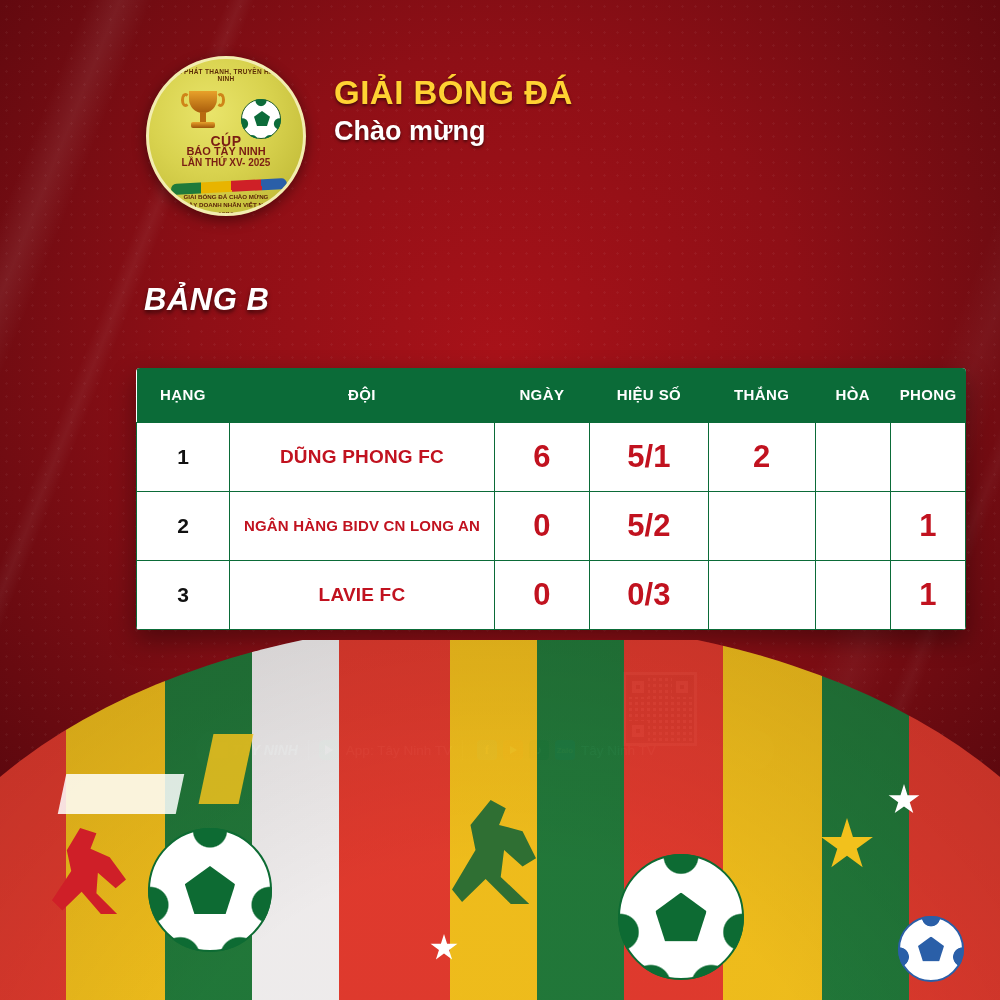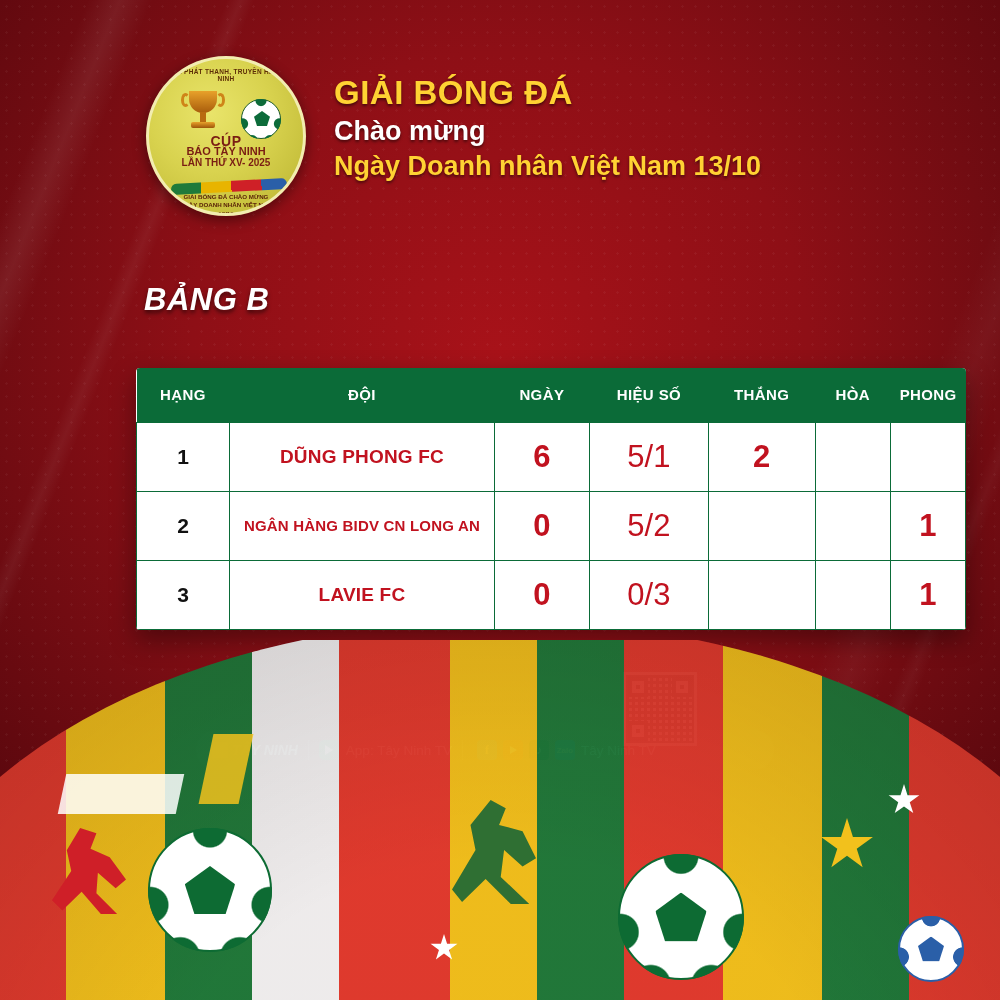--- a/index.html
+++ b/index.html
@@ -162,21 +162,21 @@
   table#standings tbody td {
     background: #ffffff;
     border: 1px solid #0b6b38;
     height: 69px; text-align: center; vertical-align: middle;
   }
   td.c-rank { font-size: 21px; font-weight: bold; color: #111111; }
   td.c-team { text-align: center; }
   .team-name { font-size: 19px; font-weight: bold; color: #c1121f; letter-spacing: .2px; }
   .team-name.small { font-size: 15px; }
   td.c-num { font-size: 31px; font-weight: bold; color: #c1121f; }
-  td.c-diff { font-size: 31px; font-weight: normal; color: #c1121f; }
+  td.c-diff { font-size: 31px; font-weight: bold; color: #c1121f; }
   
   col.w-rank { width: 82px; }
   col.w-team { width: 232px; }
   col.w-pts  { width: 84px; }
   col.w-diff { width: 104px; }
   col.w-win  { width: 94px; }
   col.w-draw { width: 66px; }
   col.w-lose { width: 66px; }
 
   
@@ -354,21 +354,20 @@
       <div class="badge-cup-label bl3">LẦN THỨ XV- 2025</div>
       <div class="badge-ribbon"></div>
       <div class="badge-bottom-text" style="white-space:pre-line">GIẢI BÓNG ĐÁ CHÀO MỪNG
 NGÀY DOANH NHÂN VIỆT NAM
 13/10</div>
     </div>
 
     <div id="title-block">
       <div class="t-main">GIẢI BÓNG ĐÁ</div>
       <div class="t-sub">Chào mừng</div>
-      <div class="t-high">Ngày Doanh nhân Việt Nam 13/10</div>
     </div>
   </div>
 
   <div id="section-titles">
     <div id="group-title">BẢNG B</div>
   </div>
 
   <div id="table-wrap">
     <table id="standings">
       <colgroup>

